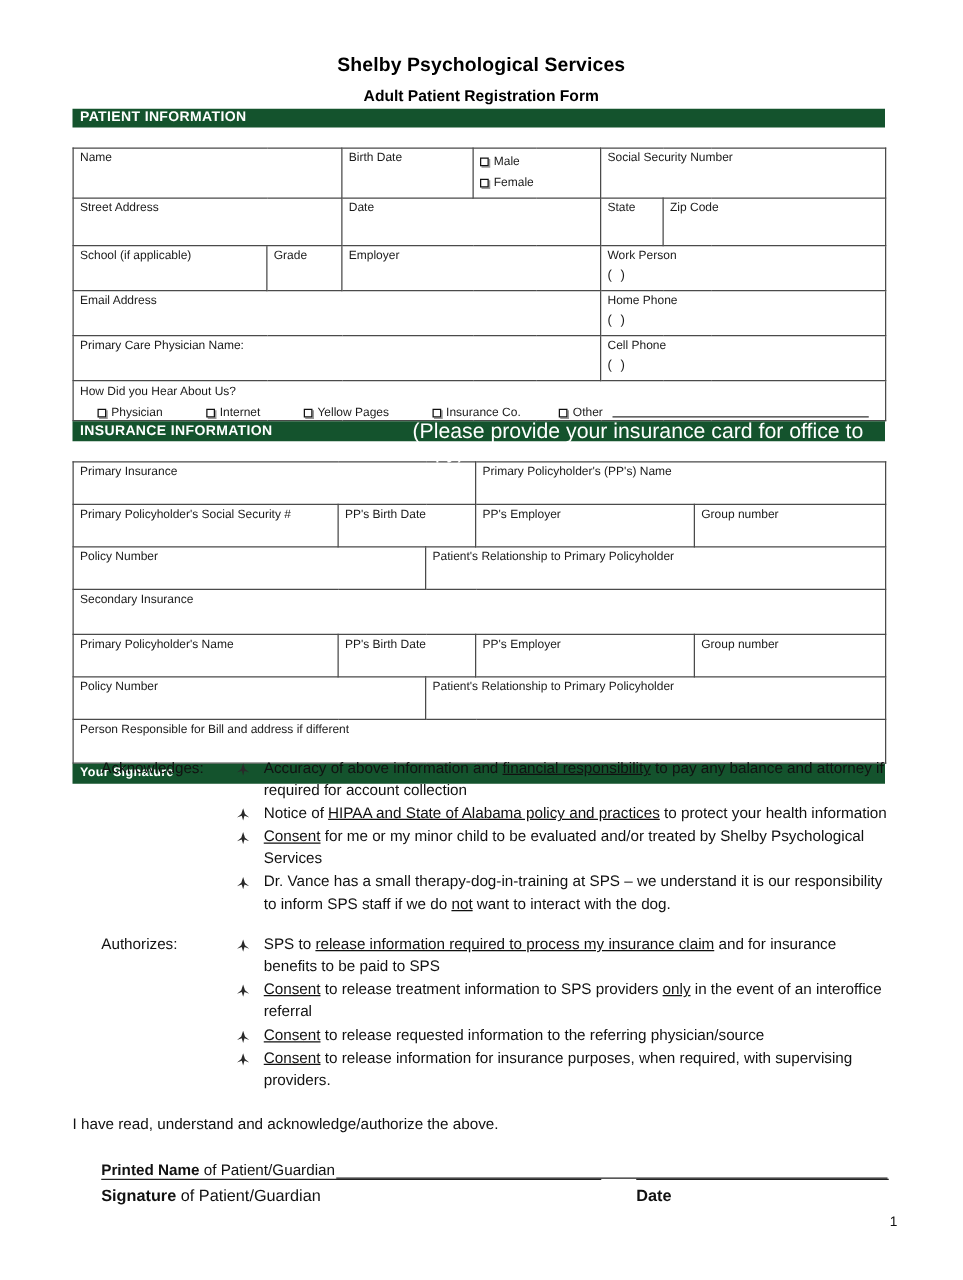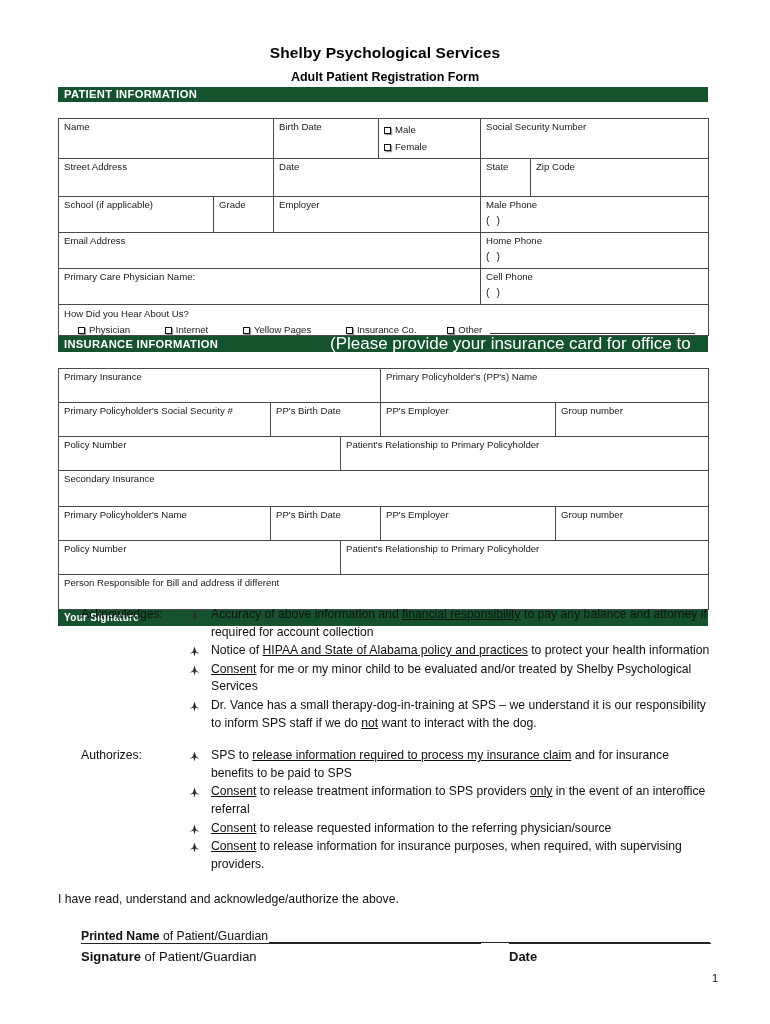--- a/index.html
+++ b/index.html
@@ -289,21 +289,21 @@
           <td style="height:33px">
             <span class="cell-label">School (if applicable)</span>
           </td>
           <td>
             <span class="cell-label">Grade</span>
           </td>
           <td colspan="3">
             <span class="cell-label">Employer</span>
           </td>
           <td colspan="3">
-            <span class="cell-label">Male Phone</span>
+            <span class="cell-label">Work Person</span>
             <span class="phone-paren">(        )</span>
           </td>
         </tr>
 
         <tr>
           <td colspan="5" style="height:33px">
             <span class="cell-label">Email Address</span>
           </td>
           <td colspan="3">
             <span class="cell-label">Home Phone</span>

